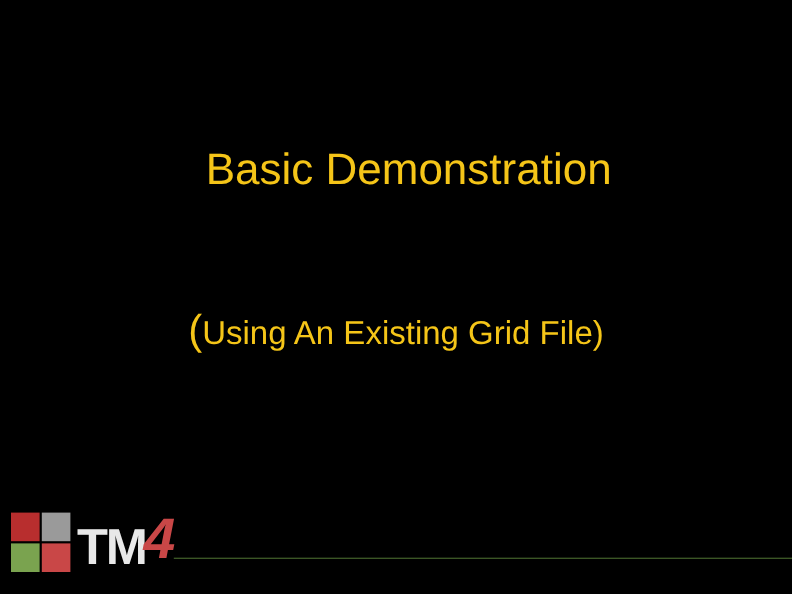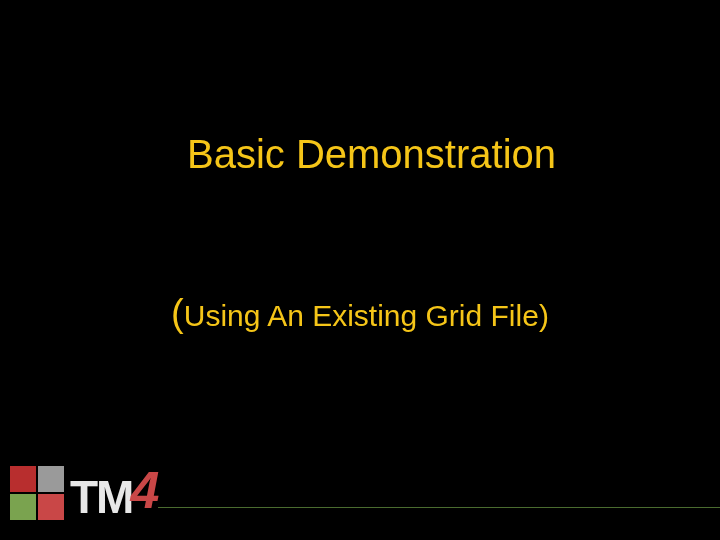--- a/index.html
+++ b/index.html
@@ -30,21 +30,21 @@
       line-height: 1.2;
     }
     .title-line2 {
       color: #f5c518;
       font-size: 40px;
       font-weight: normal;
       line-height: 1.2;
     }
     .subtitle {
       position: absolute;
-      top: 292px;
+      top: 280px;
       left: 0;
       width: 100%;
       text-align: center;
       color: #f5c518;
       font-size: 30px;
       font-weight: normal;
     }
     .subtitle .paren {
       font-size: 38px;
       vertical-align: baseline;

